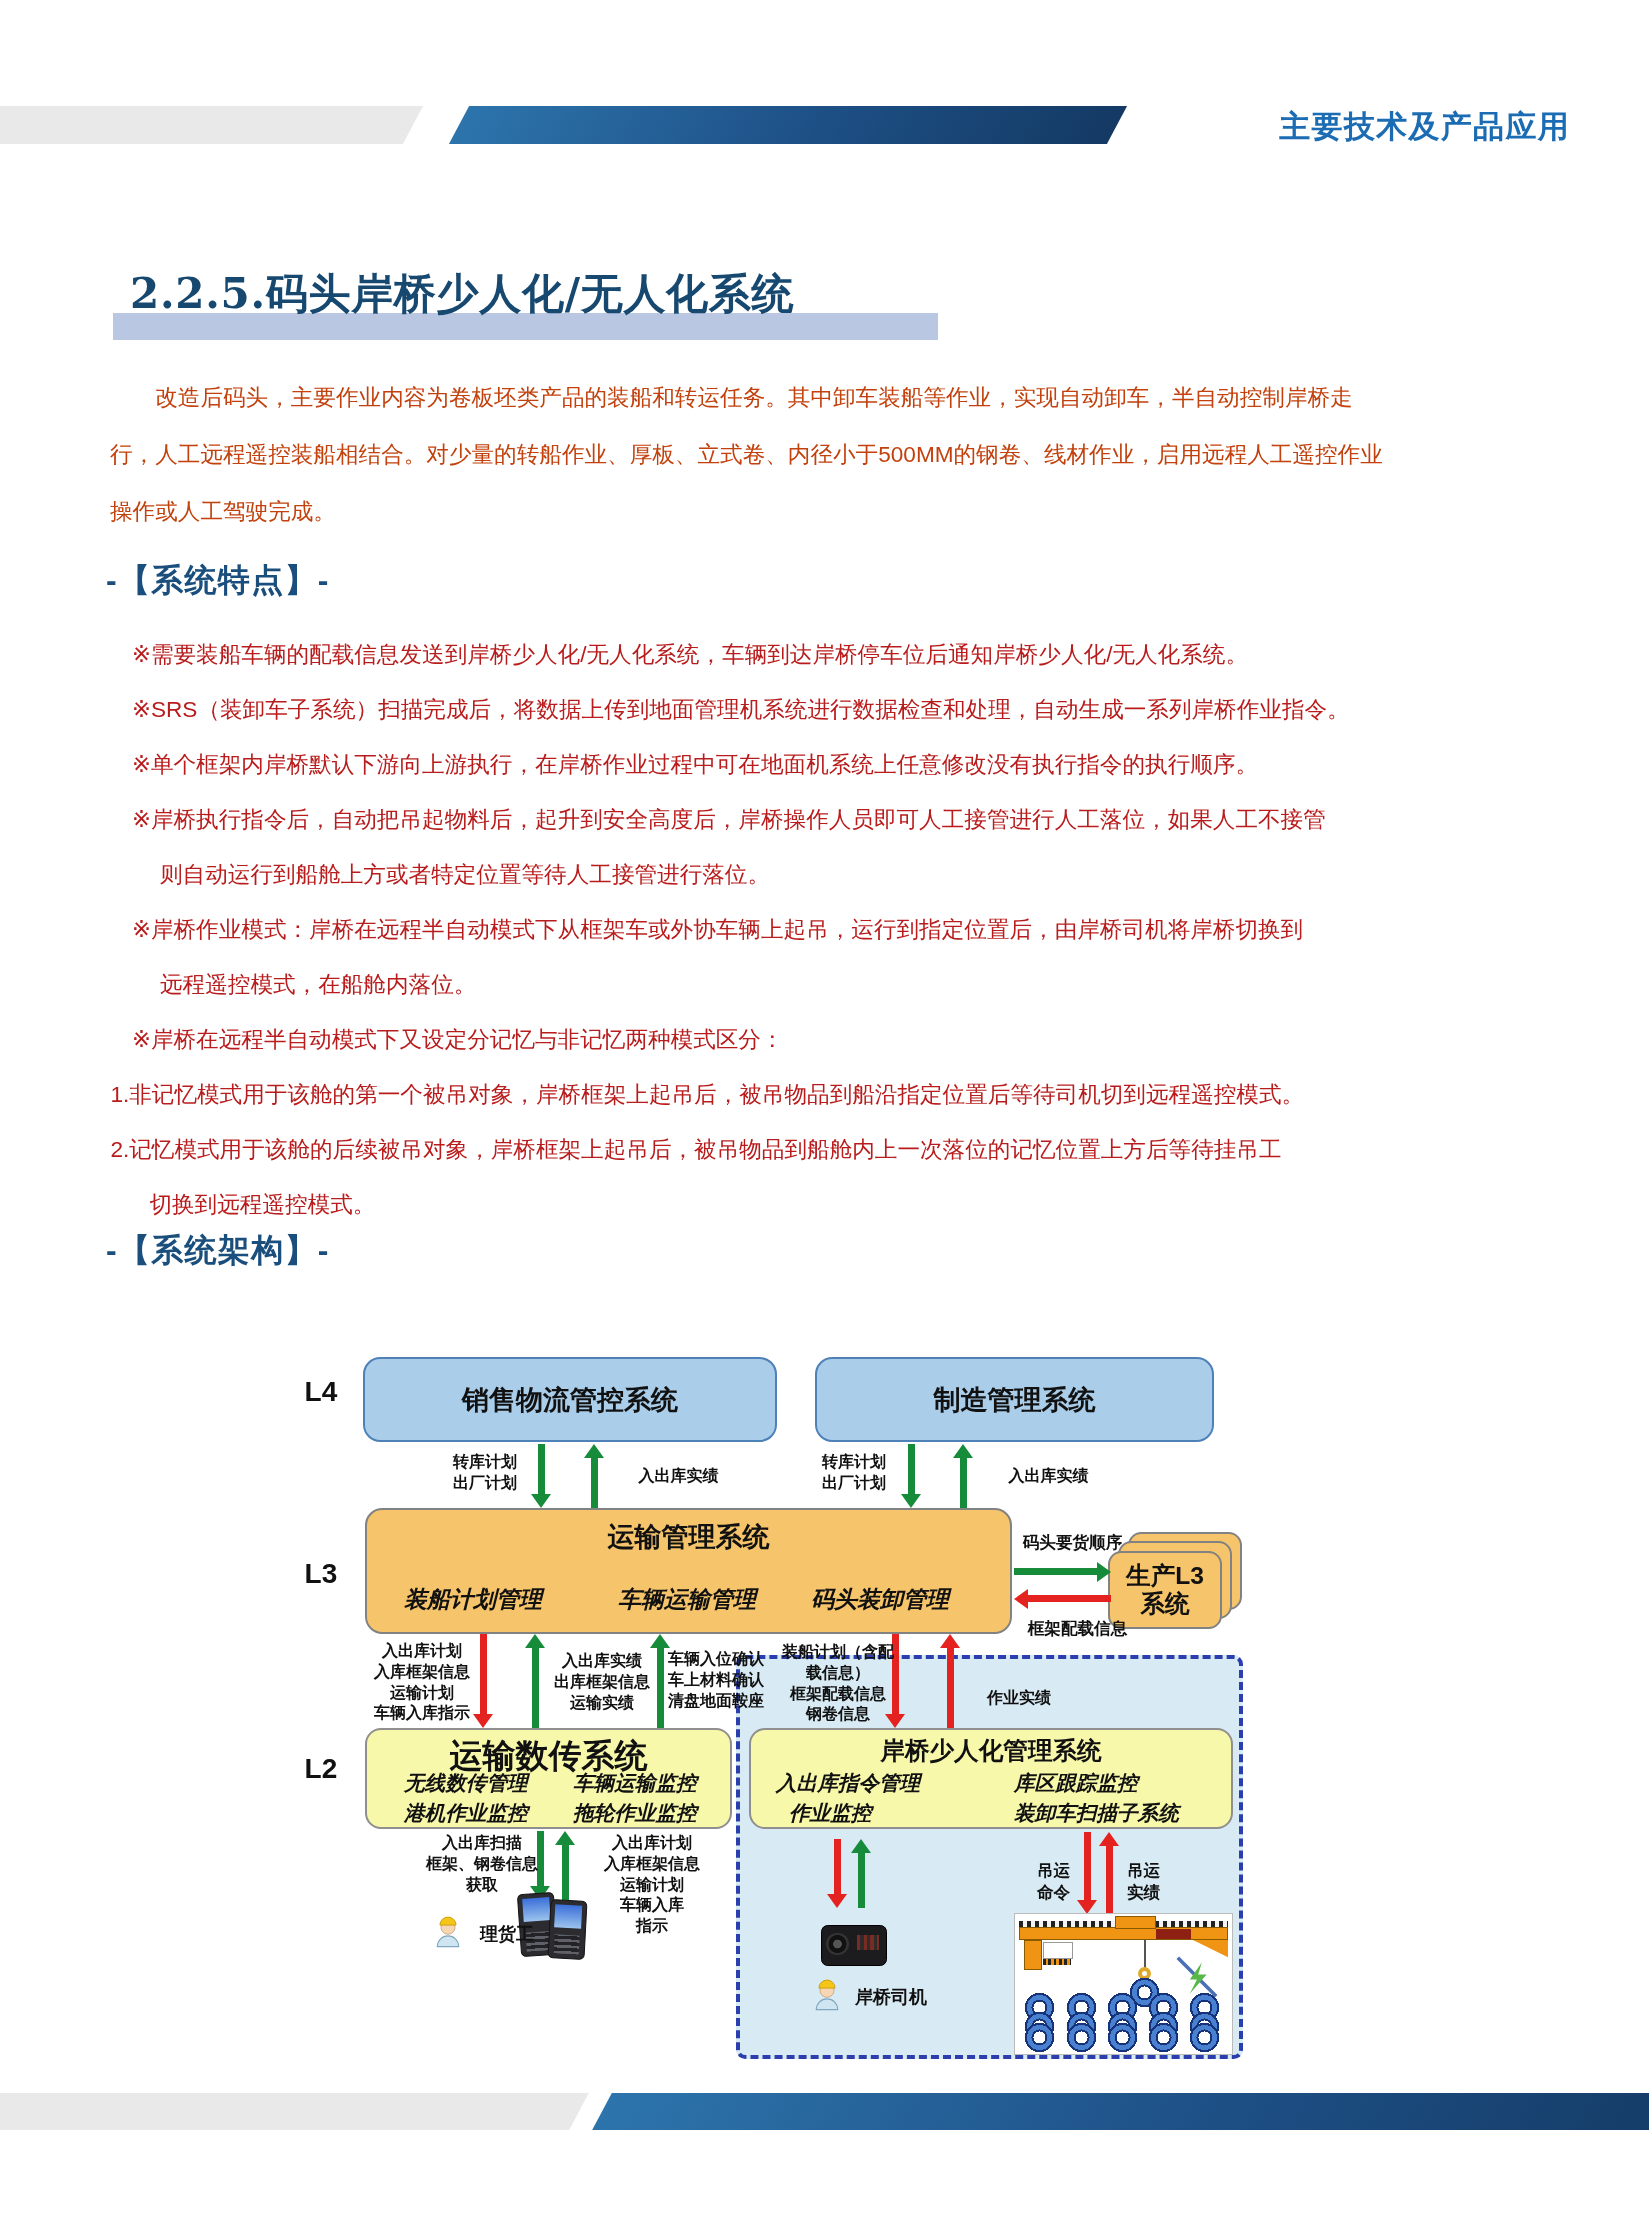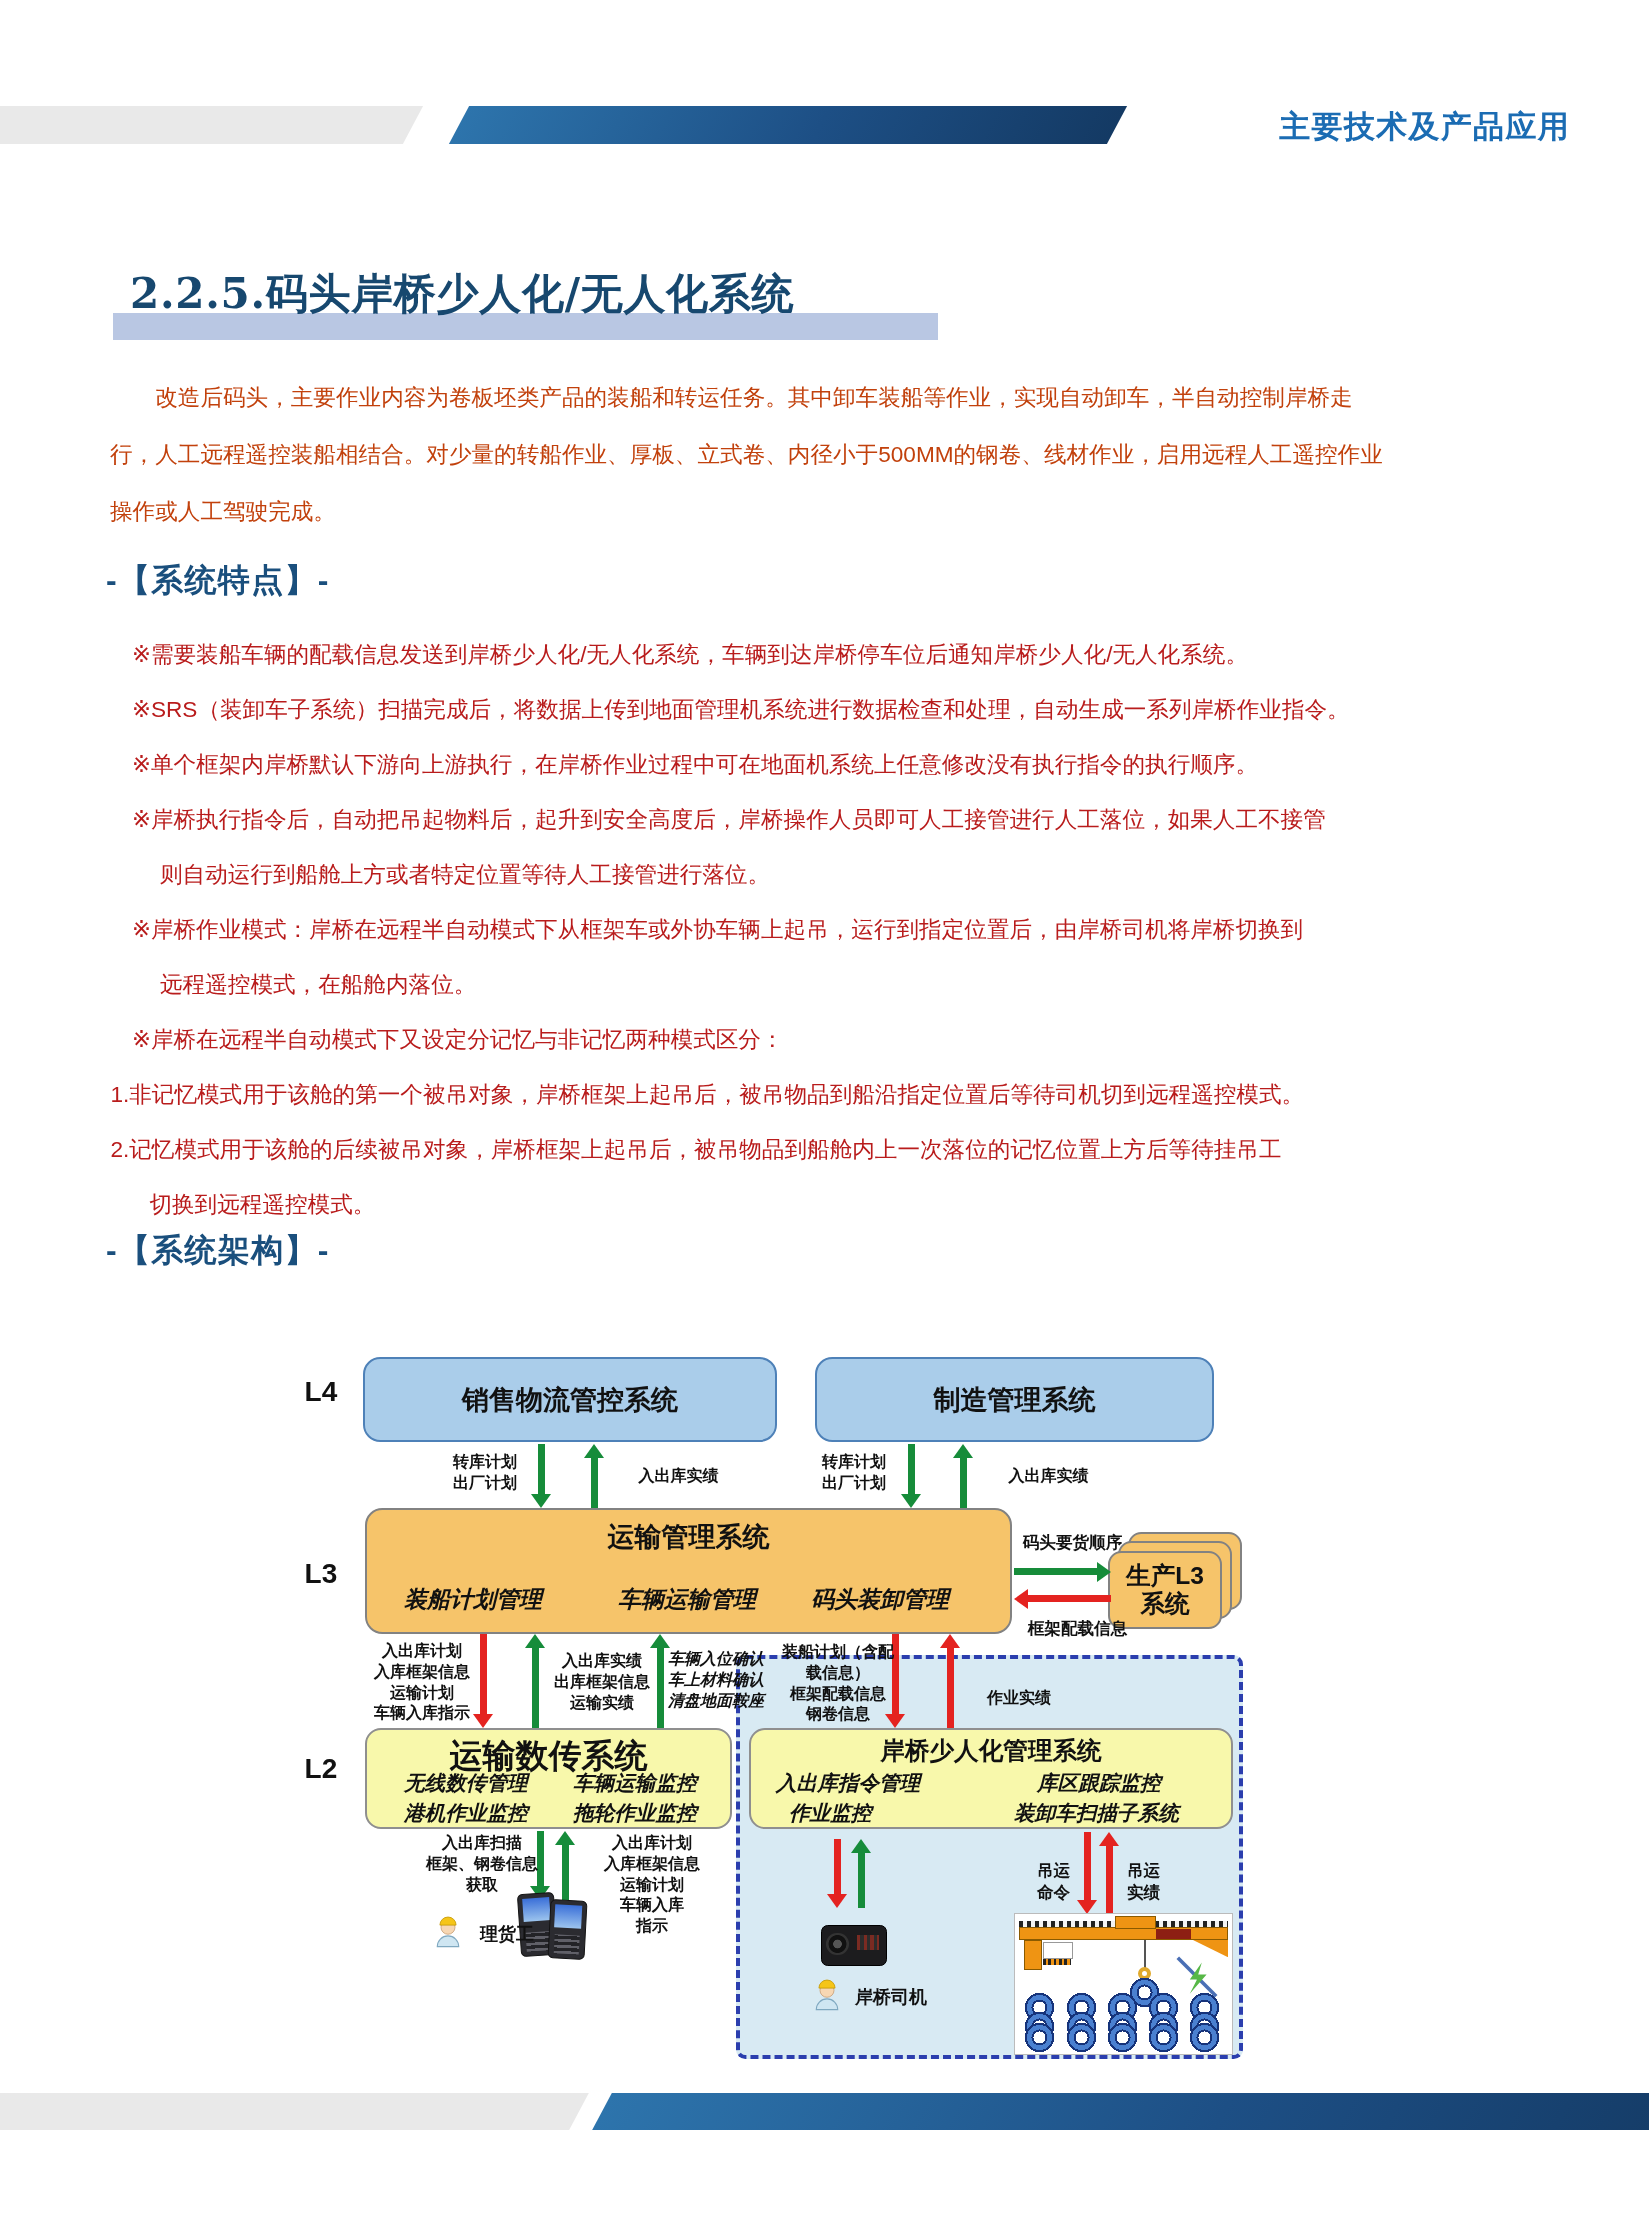--- a/index.html
+++ b/index.html
@@ -176,41 +176,41 @@
     <div class="av up g" style="left:364px;top:310px;height:94px;"></div>
     <div class="av down r" style="left:599px;top:310px;height:94px;"></div>
     <div class="av up r" style="left:654px;top:310px;height:94px;"></div>
     <div class="flabel" style="left:78px;top:317px;width:116px;">入出库计划
 入库框架信息
 运输计划
 车辆入库指示</div>
     <div class="flabel" style="left:261px;top:327px;width:110px;">入出库实绩
 出库框架信息
 运输实绩</div>
-    <div class="flabel" style="left:374px;top:325px;width:112px;font-style:italic;">车辆入位确认
+    <div class="flabel" style="left:374px;top:325px;width:112px;">车辆入位确认
 车上材料确认
 清盘地面鞍座</div>
     <div class="flabel" style="left:492px;top:318px;width:120px;">装船计划（含配
 载信息）
 框架配载信息
 钢卷信息</div>
     <div class="flabel" style="left:690px;top:364px;width:86px;">作业实绩</div>
 
     <div class="dbox yellow" style="left:79px;top:404px;width:367px;height:101px;align-items:flex-start;">
       <span class="boxtitle" style="top:4px;font-size:33px;">运输数传系统</span>
       <span class="subitem" style="left:37px;top:39px;font-size:20.6px;">无线数传管理</span>
       <span class="subitem" style="left:206px;top:39px;font-size:20.6px;">车辆运输监控</span>
       <span class="subitem" style="left:37px;top:69px;font-size:20.6px;">港机作业监控</span>
       <span class="subitem" style="left:206px;top:69px;font-size:20.6px;">拖轮作业监控</span>
     </div>
 
     <div class="dbox yellow" style="left:463px;top:404px;width:484px;height:101px;align-items:flex-start;">
       <span class="boxtitle" style="top:4px;font-size:24.6px;">岸桥少人化管理系统</span>
       <span class="subitem" style="left:25px;top:39px;font-size:20.6px;">入出库指令管理</span>
-      <span class="subitem" style="left:263px;top:39px;font-size:20.6px;margin-left:23px;">库区跟踪监控</span>
+      <span class="subitem" style="left:263px;top:39px;font-size:20.6px;">库区跟踪监控</span>
       <span class="subitem" style="left:38px;top:69px;font-size:20.6px;">作业监控</span>
       <span class="subitem" style="left:263px;top:69px;font-size:20.6px;">装卸车扫描子系统</span>
     </div>
 
     <div class="av down g" style="left:244px;top:507px;height:69px;"></div>
     <div class="av up g" style="left:269px;top:507px;height:69px;"></div>
     <div class="flabel" style="left:136px;top:509px;width:120px;">入出库扫描
 框架、钢卷信息
 获取</div>
     <div class="flabel" style="left:311px;top:509px;width:110px;">入出库计划

